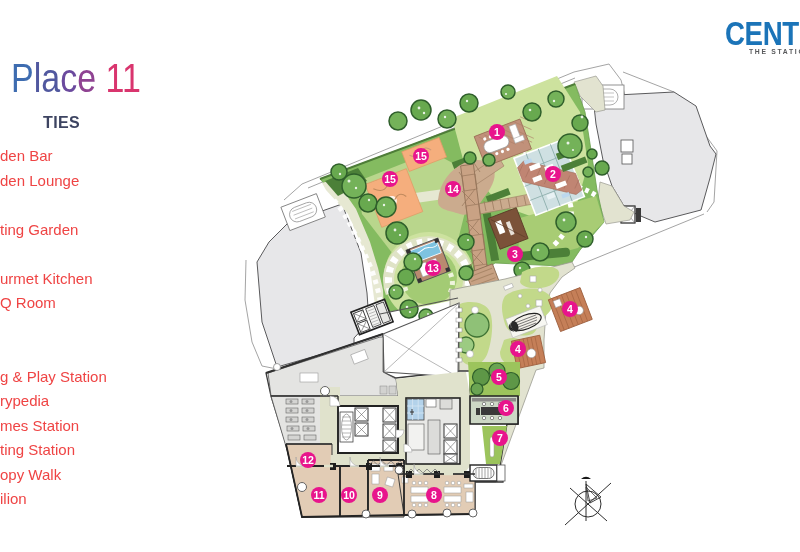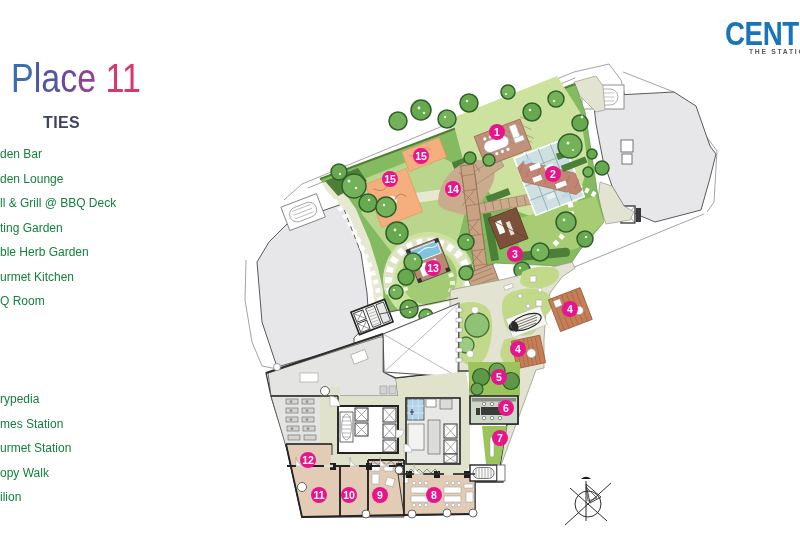--- a/index.html
+++ b/index.html
@@ -1,21 +1,21 @@
 <!DOCTYPE html>
 <html><head>
 <meta charset="utf-8">
 <style>
   html,body{margin:0;padding:0;}
   body{width:800px;height:552px;overflow:hidden;background:#fff;font-family:"Liberation Sans",sans-serif;}
   #page{position:relative;width:800px;height:552px;overflow:hidden;}
   #plan{position:absolute;left:0;top:0;}
   .ttl{position:absolute;left:11px;top:56px;font-size:40px;font-weight:500;letter-spacing:0px;white-space:nowrap;transform:scaleX(0.85);transform-origin:left top;}
   .amh{position:absolute;left:0px;top:114px;font-size:16px;font-weight:bold;color:#3d4461;letter-spacing:0.4px;margin-left:43px;}
-  .ami{position:absolute;left:0px;font-size:12px;color:#15803d;white-space:nowrap;}
+  .ami{position:absolute;left:0px;font-size:15px;color:#ef4444;white-space:nowrap;}
   .logo{position:absolute;left:725px;top:15px;font-size:33px;font-weight:bold;color:#1b74b8;letter-spacing:-0.5px;white-space:nowrap;transform:scaleX(0.84);transform-origin:left top;}
   .logosub{position:absolute;left:749px;top:48px;font-size:6.8px;font-weight:bold;color:#58595b;letter-spacing:1.7px;white-space:nowrap;}
 </style>
 </head>
 <body>
 <div id="page">
 <svg id="plan" width="800" height="552" viewBox="0 0 800 552">
 
   <g fill="none" stroke="#9a9a9a" stroke-width="0.9">
     <path d="M302,184 L574,72 L609,64 L621,80 L625,96"></path>
@@ -644,26 +644,25 @@
     <path d="M581,479 q5,-4.5 10,0 z" fill="#1a1a1a" stroke="none"></path>
   </g>
 </svg>
 
 <div class="ttl"><span style="color:#3e6cb0">P</span><span style="color:#51589f">la</span><span style="color:#6b4a9e">c</span><span style="color:#8f4392">e</span> <span style="color:#d9356e">11</span></div>
 
 <div class="amh">TIES</div>
 
 <div class="ami" style="top:147px">den Bar</div>
 <div class="ami" style="top:172px">den Lounge</div>
-<div class="ami" style="top:196px">ll &amp; Grill @ BBQ Deck</div>
 <div class="ami" style="top:221px">ting Garden</div>
-<div class="ami" style="top:245px">ble Herb Garden</div>
 <div class="ami" style="top:270px">urmet Kitchen</div>
 <div class="ami" style="top:294px">Q Room</div>
+<div class="ami" style="top:368px">g &amp; Play Station</div>
 <div class="ami" style="top:392px">rypedia</div>
 <div class="ami" style="top:417px">mes Station</div>
-<div class="ami" style="top:441px">urmet Station</div>
+<div class="ami" style="top:441px">ting Station</div>
 <div class="ami" style="top:466px">opy Walk</div>
 <div class="ami" style="top:490px">ilion</div>
 
 <div class="logo">CENTUR</div>
 <div class="logosub">THE STATION P</div>
 </div>
 
 </body></html>

